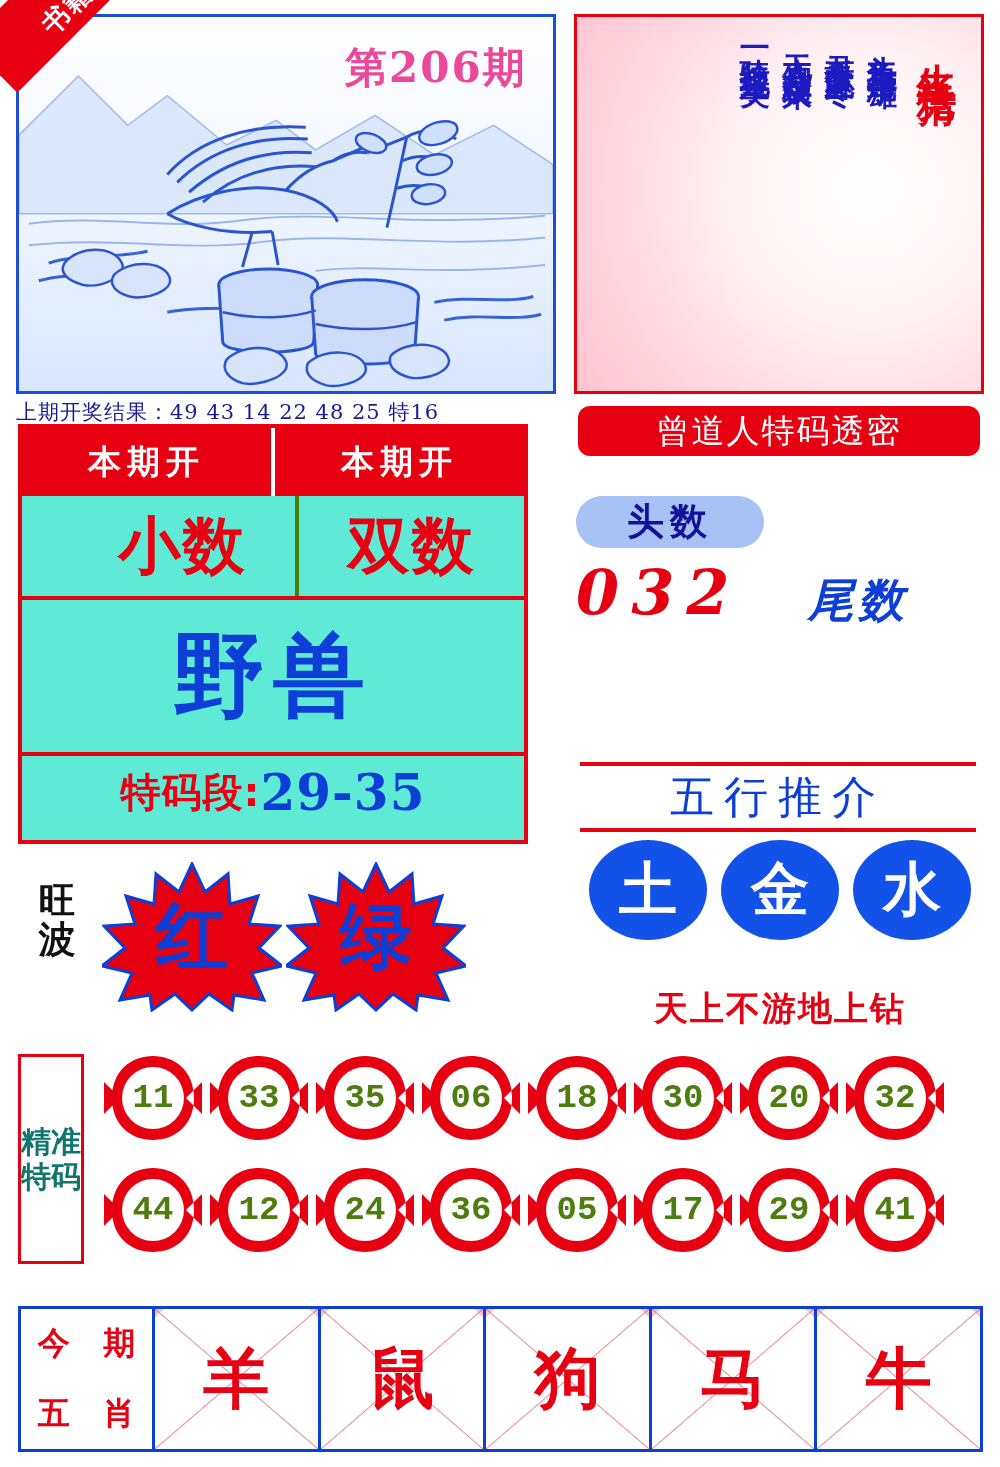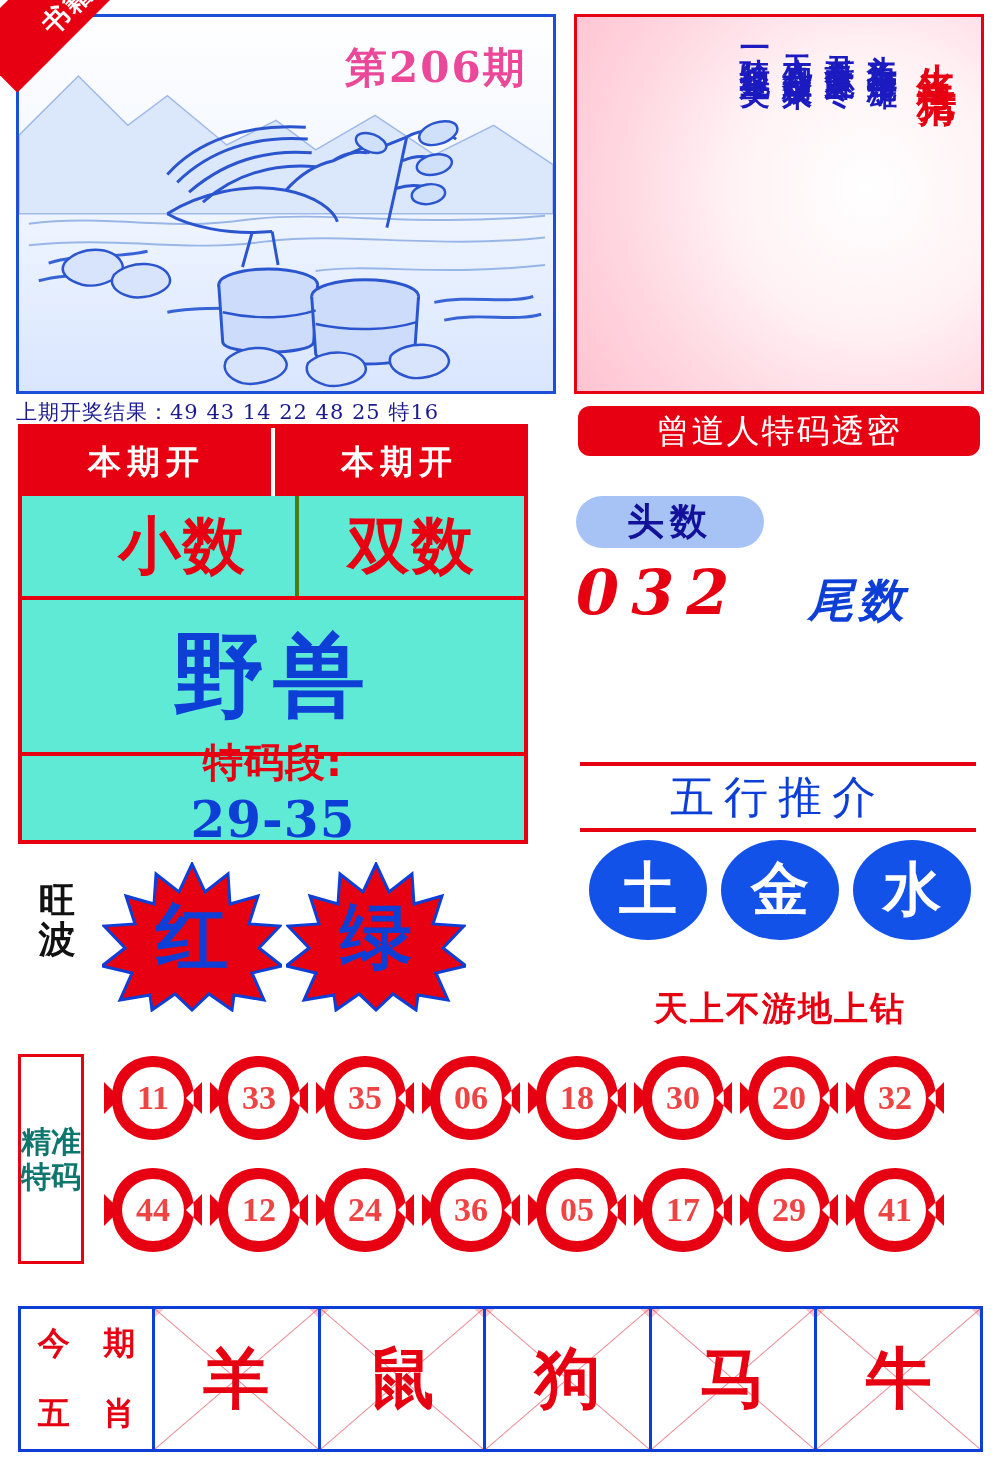--- a/index.html
+++ b/index.html
@@ -54,21 +54,21 @@
   .lt-row2{display:flex;height:100px;border-bottom:4px solid #e60012;}
   .lt-row2 .cell{
     flex:1;display:flex;align-items:center;justify-content:center;
   }
   .lt-row2 .cell:first-child{border-right:4px solid #4d7c0f;padding-left:48px;}
   .bigword{font-size:62px;font-weight:bold;letter-spacing:2px;}
   .w-red{color:#e60012;}
   .w-blue{color:#0d3fd6;}
   .lt-row3{height:152px;display:flex;align-items:center;justify-content:center;border-bottom:4px solid #e60012;}
   .beast{font-size:92px;font-weight:bold;color:#0d3fd6;letter-spacing:8px;}
-  .lt-row4{height:72px;display:flex;align-items:center;justify-content:center;flex-direction:column;}
+  .lt-row4{height:72px;display:flex;align-items:center;justify-content:center;}
   .seg-label{font-size:40px;font-weight:bold;color:#e60012;letter-spacing:1px;}
   .seg-value{font-size:50px;font-weight:bold;color:#0d3fd6;letter-spacing:1px;
     font-family:"DejaVu Serif","Liberation Serif",serif;}
 
   
   .wave-row{position:absolute;left:18px;top:862px;width:520px;height:150px;}
   .wave-label{
     position:absolute;left:4px;top:20px;width:70px;
     font-size:37px;font-weight:bold;color:#111;line-height:1.05;text-align:center;
   }
@@ -88,22 +88,22 @@
     border:3px solid #e60012;box-sizing:border-box;
     display:flex;flex-direction:column;align-items:center;justify-content:center;
     color:#0f766e;font-size:30px;font-weight:bold;line-height:1.18;
   }
   .ball-rows{position:absolute;left:86px;top:0;width:880px;}
   .ball-row{display:flex;gap:8px;height:112px;align-items:center;}
   .ball{position:relative;width:98px;height:92px;}
   .ball svg{position:absolute;inset:0;width:100%;height:100%;}
   .ball span{
     position:absolute;inset:0;display:flex;align-items:center;justify-content:center;
-    font-size:34px;font-weight:bold;color:#ef4444;
-    font-family:Liberation Serif, serif;
+    font-size:34px;font-weight:bold;color:#4d7c0f;
+    font-family:Liberation Mono, monospace;
   }
 
   
   .zodiac{
     position:absolute;left:18px;top:1306px;width:965px;height:146px;
     border:3px solid #0d3fd6;box-sizing:border-box;display:flex;background:#fff;
   }
   .z-label{
     width:134px;border-right:3px solid #0d3fd6;box-sizing:border-box;
     position:relative;display:flex;align-items:center;justify-content:center;

